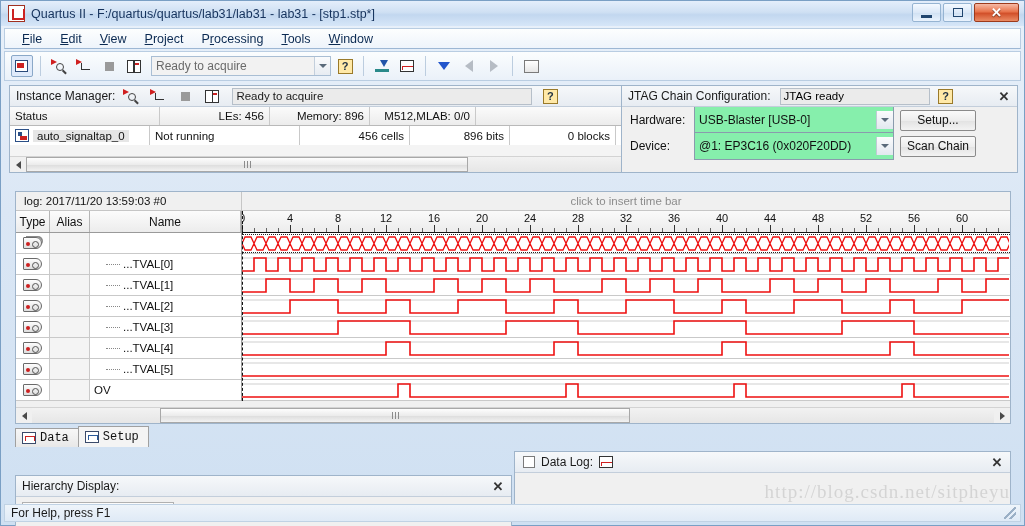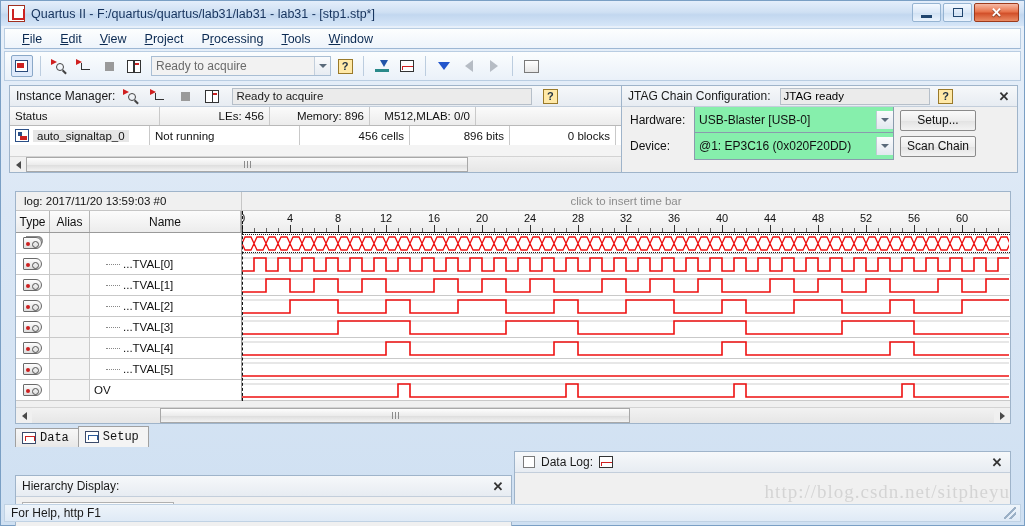--- a/index.html
+++ b/index.html
@@ -797,16 +797,16 @@
       <span class="checkbox"></span>
       <span class="panel-title">Data Log:</span>
       <span class="wvicon"></span>
       <span class="panel-x">✕</span>
     </div>
   </div>
 
   <div class="watermark">http://blog.csdn.net/sitpheyu</div>
 
   <div class="statusbar">
-    <span>For Help, http F1</span>
+    <span>For Help, press F1</span>
     <span class="grip-corner"></span>
   </div>
 </div>
 
 </body></html>

